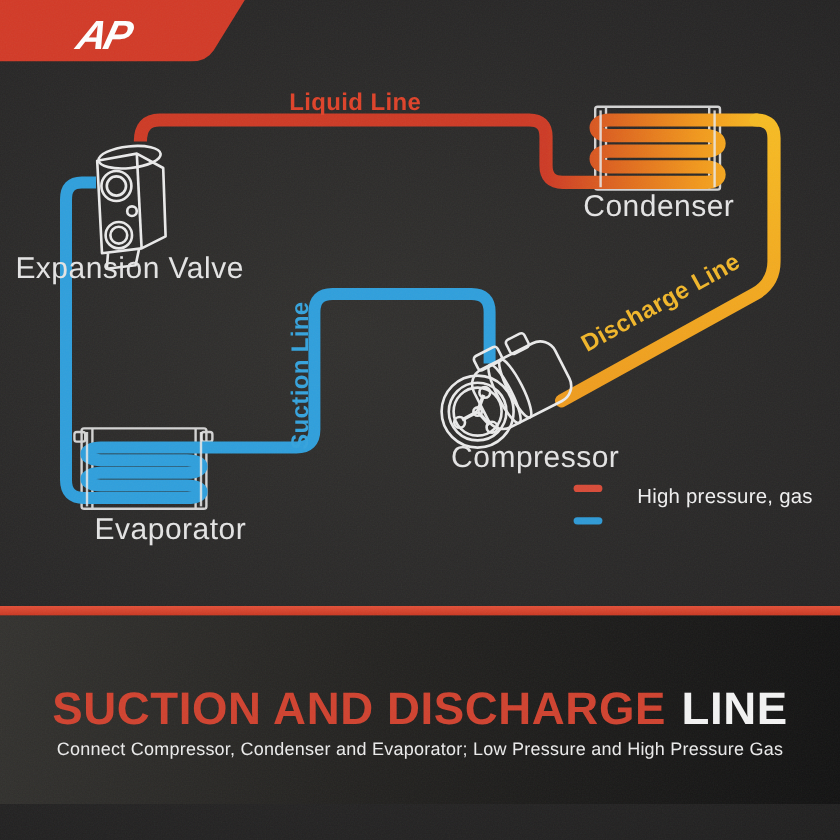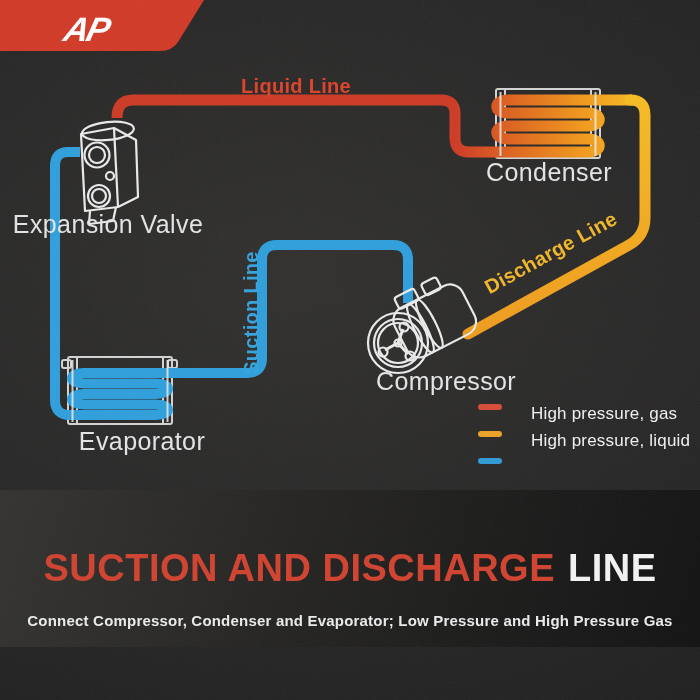--- a/index.html
+++ b/index.html
@@ -15,27 +15,27 @@
   .suction-lbl{left:251px;top:313px;transform:translate(-50%,-50%) rotate(-90deg);color:#35a3dd;}
   .discharge-lbl{left:551px;top:253px;transform:translate(-50%,-50%) rotate(-29deg);color:#f1b62a;}
   .ev-lbl{left:108px;top:210px;} .cond-lbl{left:549px;top:158px;}
   .evap-lbl{left:121px;top:427px;margin-left:21px;} .compr-lbl{left:406px;top:367px;margin-left:40px;}
   .legend{position:absolute;left:478px;top:404px;z-index:3;}
   .legend-row{display:flex;align-items:flex-start;gap:29px;height:20px;margin-bottom:7px;}
   .legend-dash{width:24px;height:6px;border-radius:3px;flex:0 0 auto;}
   .legend-text{font-size:17px;color:#f0f0f0;letter-spacing:.2px;}
   .stripe{position:absolute;left:0;top:505px;width:700px;height:8px;z-index:4;
           background:linear-gradient(180deg,#e25038,#c93822);}
-  .bottom-band{position:absolute;left:0;top:490px;width:700px;height:157px;z-index:4;
+  .bottom-band{position:absolute;left:0;top:513px;width:700px;height:157px;z-index:4;
           background:linear-gradient(105deg,#33322f 0%,#232220 45%,#121212 100%);}
   .title{position:absolute;left:0;top:57px;width:100%;text-align:center;
          font-size:38px;font-weight:bold;letter-spacing:.5px;}
   .title-em{color:#d0422f;margin-right:13px;} .title-rest{color:#f3f3f3;}
   .subtitle{position:absolute;left:0;top:103px;width:100%;text-align:center;
-         font-size:15px;font-weight:bold;color:#ebebeb;letter-spacing:.2px;margin-top:19px;}
+         font-size:15px;font-weight:normal;color:#ebebeb;letter-spacing:.2px;}
   .logo{position:absolute;left:0;top:0;z-index:5;}
 </style>
 </head>
 <body>
 
 <div class="stage">
 
   <svg class="diagram-svg" width="700" height="515" viewBox="0 0 700 515">
     <defs>
       <linearGradient id="condGrad" gradientUnits="userSpaceOnUse" x1="455" y1="0" x2="640" y2="0">
@@ -125,24 +125,20 @@
   <div class="lbl comp-lbl cond-lbl">Condenser</div>
   <div class="lbl comp-lbl evap-lbl">Evaporator</div>
   <div class="lbl comp-lbl compr-lbl">Compressor</div>
 
   <div class="legend">
     <div class="legend-row">
       <span class="legend-dash" style="background:#d84b38"></span>
       <span class="legend-text">High pressure, gas</span>
     </div>
     <div class="legend-row">
-      <span class="legend-dash" style="background:#eda127"></span>
-      <span class="legend-text">High pressure, liquid</span>
-    </div>
-    <div class="legend-row">
       <span class="legend-dash" style="background:#2f9ad6"></span>
     </div>
   </div>
 
   <div class="stripe"></div>
 
   <div class="bottom-band">
     <div class="title">
       <span class="title-em">SUCTION AND DISCHARGE</span><span class="title-rest">LINE</span>
     </div>

